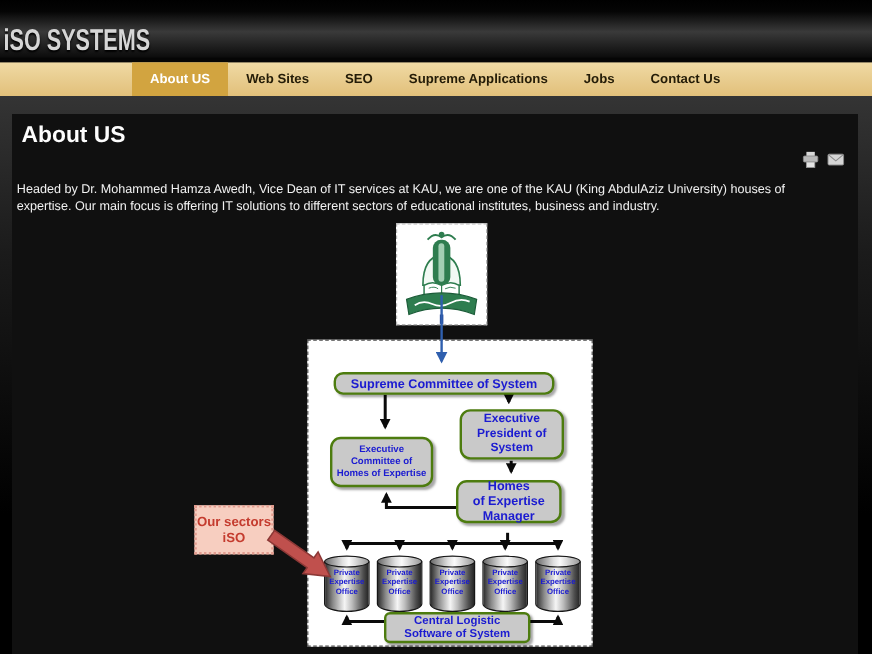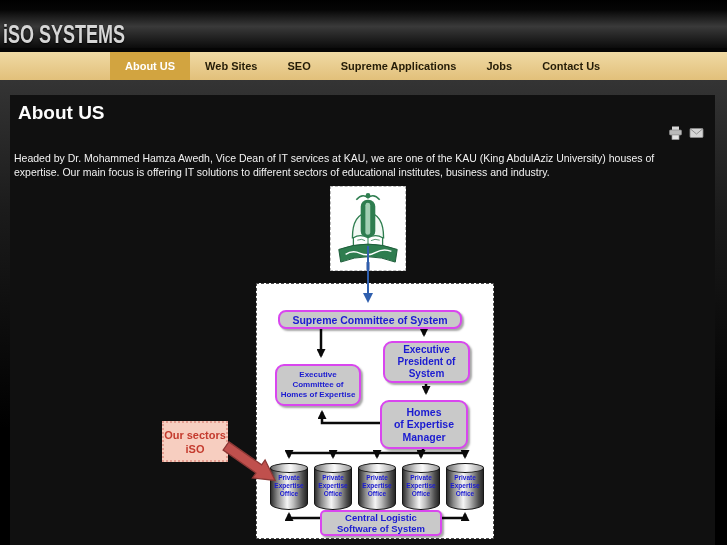--- a/index.html
+++ b/index.html
@@ -38,29 +38,29 @@
   
   #kau-logo { left:330px; top:186px; width:76px; height:85px; background:#fff;
     border:1px dashed #b9b9b9; }
 
   
   #org-chart { left:256px; top:283px; width:238px; height:256px; background:#fff;
     border:1px dashed #4a4a4a; }
   svg.overlay { left:0; top:0; width:727px; height:545px; pointer-events:none; }
   #connectors { z-index:2; }
   #arrows-top { z-index:4; }
-  .obox { position:absolute; z-index:3; background:#c9c9c9; border:2px solid #d946ef;
+  .obox { position:absolute; z-index:3; background:#c9c9c9; border:2px solid #4d7c0f;
     border-radius:9px; color:#1b1bd1; font-weight:bold; text-align:center;
     display:flex; align-items:center; justify-content:center;
     box-shadow:2px 2px 2px rgba(0,0,0,.35); }
   .ml { white-space:pre-line; }
   #box-supreme   { left:278px; top:310px; width:184px; height:19px; font-size:10.5px; border-radius:8px; }
   #box-committee { left:275px; top:364px; width:86px;  height:42px; font-size:8px;  line-height:10px; }
   #box-president { left:383px; top:341px; width:87px;  height:42px; font-size:10px; line-height:12px; }
-  #box-manager   { left:380px; top:400px; width:88px;  height:49px; font-size:10.5px; line-height:12.5px; }
+  #box-manager   { left:380px; top:400px; width:88px;  height:36px; font-size:10.5px; line-height:12.5px; }
   #box-central   { left:320px; top:510px; width:122px; height:26px; font-size:9.5px; line-height:11px; border-radius:5px; z-index:3; }
 
   .cyl { position:absolute; top:463px; width:38px; height:47px; z-index:3; }
   .cyl-body { position:absolute; left:0; right:0; top:5px; bottom:0;
     background:linear-gradient(90deg,#2f2f2f 0%,#8a8a8a 18%,#f5f5f5 45%,#bdbdbd 62%,#4e4e4e 88%,#262626 100%);
     border:1px solid #161616; border-radius:0 0 50% 50% / 0 0 16% 16%; }
   .cyl-top { position:absolute; left:0; right:0; top:0; height:10px; border-radius:50%;
     background:linear-gradient(90deg,#6a6a6a,#e0e0e0 40%,#fafafa 55%,#9a9a9a);
     border:1px solid #161616; }
   .cyl-label { position:absolute; left:0; right:0; top:11px; text-align:center;

